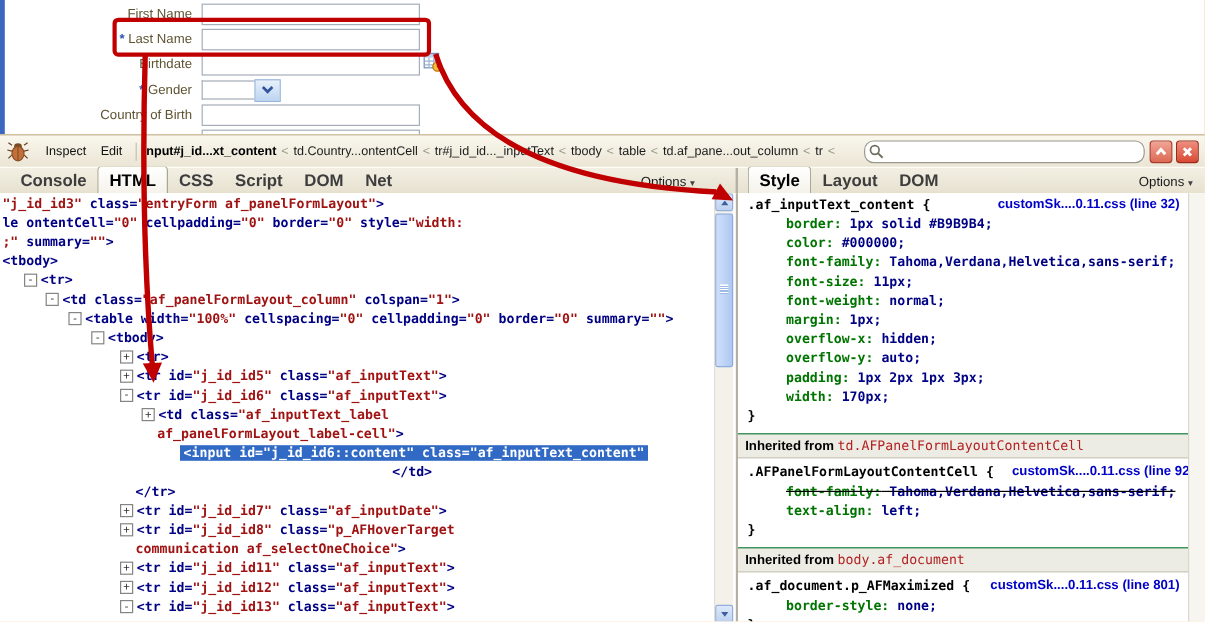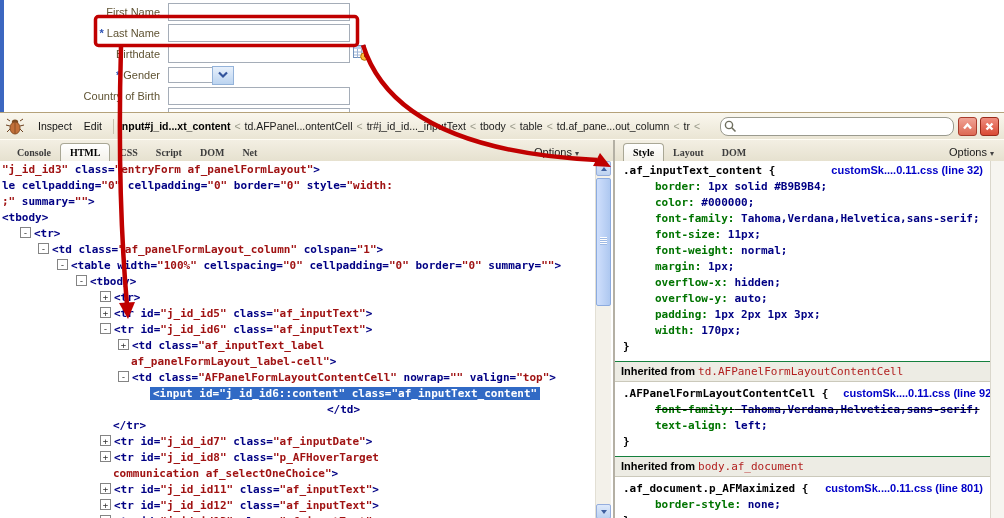--- a/index.html
+++ b/index.html
@@ -30,21 +30,21 @@
   .bc-item.bold{font-weight:bold;color:#000;}
   .bc-sep{color:#9a9a8a;margin:0 4px;}
   #search-wrap{position:absolute;right:50px;top:4px;width:232px;height:17px;background:#fff;
                border:1px solid #9a9a8e;border-radius:8px;display:flex;align-items:center;}
   #search-input{border:none;outline:none;background:transparent;flex:1;height:13px;font:11px "Liberation Sans",sans-serif;}
   .win-btn{position:absolute;top:4px;width:17px;height:17px;border-radius:3px;display:flex;align-items:center;justify-content:center;}
   #btn-min{right:27px;background:linear-gradient(#f0a496,#dd6a54);border:1px solid #a83c2c;}
   #btn-close{right:5px;background:linear-gradient(#ef8d7e,#d94a34);border:1px solid #992a1a;}
   #fb-tabbar{height:21px;background:linear-gradient(#f3efe3,#e6e1cf);display:flex;align-items:flex-end;
              border-top:1px solid #fffdf5;}
-  .fb-tab{font-weight:bold;font-size:10px;color:#3d3d3d;padding:3px 9px 3px 9px;font-family:Liberation Serif, serif;}
+  .fb-tab{font-weight:bold;font-size:14px;color:#3d3d3d;padding:3px 9px 3px 9px;}
   .fb-tab.active{background:linear-gradient(#ffffff,#f4f2ea);border:1px solid #a9a795;border-bottom:none;
                  border-radius:4px 4px 0 0;color:#000;margin-top:36px;}
   .opts{margin-left:auto;font-size:11px;color:#1a1a1a;padding:3px 6px;white-space:nowrap;}
   #tabbar-left{width:613px;display:flex;align-items:flex-end;padding-left:8px;box-sizing:border-box;}
   #tabbar-left .opts{margin-right:28px;}
   #tabbar-div{width:2px;height:21px;background:#b4b0a4;}
   #tabbar-right{flex:1;display:flex;align-items:flex-end;padding-left:8px;}
   #fb-panels{position:absolute;left:0;top:48px;width:1004px;height:358px;display:flex;}
   
   #html-panel{position:relative;width:613px;height:358px;background:#fff;overflow:hidden;box-sizing:border-box;}
@@ -150,21 +150,21 @@
         <ellipse cx="9" cy="5" rx="3.2" ry="2.6" fill="#7a4a22"></ellipse>
         <ellipse cx="9" cy="11" rx="5" ry="6" fill="#c2703a" stroke="#8a4f24"></ellipse>
         <line x1="9" y1="5.5" x2="9" y2="17" stroke="#8a4f24"></line>
       </svg>
       <span class="tb-btn">Inspect</span>
       <span class="tb-btn">Edit</span>
       <span class="tb-sep"></span>
       <span id="breadcrumbs">
           <span class="bc-item bold">input#j_id...xt_content</span>
           <span class="bc-sep">&lt;</span>
-          <span class="bc-item">td.AFPanel...ontentCell</span>
+          <span class="bc-item">td.Country...ontentCell</span>
           <span class="bc-sep">&lt;</span>
           <span class="bc-item">tr#j_id_id..._inputText</span>
           <span class="bc-sep">&lt;</span>
           <span class="bc-item">tbody</span>
           <span class="bc-sep">&lt;</span>
           <span class="bc-item">table</span>
           <span class="bc-sep">&lt;</span>
           <span class="bc-item">td.af_pane...out_column</span>
           <span class="bc-sep">&lt;</span>
           <span class="bc-item">tr</span>
@@ -209,33 +209,32 @@
             <span class="fb-tab">DOM</span>
           </span>
         <span class="opts" style="margin-right:4px;"><span>Options</span> <span style="font-size:8px;color:#444;">▾</span></span>
       </div>
     </div>
 
     <div id="fb-panels">
       <div id="html-panel">
         <div id="tree">
             <div class="tline" style="padding-left: 2px;"><span class="seg v">"j_id_id3"</span><span class="seg n"> class=</span><span class="seg v">"entryForm af_panelFormLayout"</span><span class="seg n">&gt;</span></div>
-            <div class="tline" style="padding-left: 2px;"><span class="seg n">le cellpadding=</span><span class="seg v">"0"</span><span class="seg n"> cellpadding=</span><span class="seg v">"0"</span><span class="seg n"> border=</span><span class="seg v">"0"</span><span class="seg n"> style=</span><span class="seg v">"width:</span></div>
+            <div class="tline" style="padding-left: 2px;"><span class="seg n">le ontentCell=</span><span class="seg v">"0"</span><span class="seg n"> cellpadding=</span><span class="seg v">"0"</span><span class="seg n"> border=</span><span class="seg v">"0"</span><span class="seg n"> style=</span><span class="seg v">"width:</span></div>
             <div class="tline" style="padding-left: 2px;"><span class="seg v">;"</span><span class="seg n"> summary=</span><span class="seg v">""</span><span class="seg n">&gt;</span></div>
             <div class="tline" style="padding-left: 2px;"><span class="seg n">&lt;tbody&gt;</span></div>
             <div class="tline" style="padding-left: 20px;"><span class="box">-</span><span class="seg n">&lt;tr&gt;</span></div>
             <div class="tline" style="padding-left: 38px;"><span class="box">-</span><span class="seg n">&lt;td class=</span><span class="seg v">"af_panelFormLayout_column"</span><span class="seg n"> colspan=</span><span class="seg v">"1"</span><span class="seg n">&gt;</span></div>
             <div class="tline" style="padding-left: 57px;"><span class="box">-</span><span class="seg n">&lt;table width=</span><span class="seg v">"100%"</span><span class="seg n"> cellspacing=</span><span class="seg v">"0"</span><span class="seg n"> cellpadding=</span><span class="seg v">"0"</span><span class="seg n"> border=</span><span class="seg v">"0"</span><span class="seg n"> summary=</span><span class="seg v">""</span><span class="seg n">&gt;</span></div>
             <div class="tline" style="padding-left: 76px;"><span class="box">-</span><span class="seg n">&lt;tbody&gt;</span></div>
             <div class="tline" style="padding-left: 100px;"><span class="box">+</span><span class="seg n">&lt;tr&gt;</span></div>
             <div class="tline" style="padding-left: 100px;"><span class="box">+</span><span class="seg n">&lt;tr id=</span><span class="seg v">"j_id_id5"</span><span class="seg n"> class=</span><span class="seg v">"af_inputText"</span><span class="seg n">&gt;</span></div>
             <div class="tline" style="padding-left: 100px;"><span class="box">-</span><span class="seg n">&lt;tr id=</span><span class="seg v">"j_id_id6"</span><span class="seg n"> class=</span><span class="seg v">"af_inputText"</span><span class="seg n">&gt;</span></div>
             <div class="tline" style="padding-left: 118px;"><span class="box">+</span><span class="seg n">&lt;td class=</span><span class="seg v">"af_inputText_label</span></div>
             <div class="tline" style="padding-left: 131px;"><span class="seg v">af_panelFormLayout_label-cell"</span><span class="seg n">&gt;</span></div>
-            <div class="tline" style="padding-left: 118px;"><span class="box">-</span><span class="seg n">&lt;td class=</span><span class="seg v">"AFPanelFormLayoutContentCell"</span><span class="seg n"> nowrap=</span><span class="seg v">""</span><span class="seg n"> valign=</span><span class="seg v">"top"</span><span class="seg n">&gt;</span></div>
             <div class="tline" style="padding-left: 150px;"><span class="hl"><span class="seg n">&lt;input id=</span><span class="seg v">"j_id_id6::content"</span><span class="seg n"> class=</span><span class="seg v">"af_inputText_content"</span></span></div>
             <div class="tline" style="padding-left: 91px; text-align: center;"><span class="seg n">&lt;/td&gt;</span></div>
             <div class="tline" style="padding-left: 113px;"><span class="seg n">&lt;/tr&gt;</span></div>
             <div class="tline" style="padding-left: 100px;"><span class="box">+</span><span class="seg n">&lt;tr id=</span><span class="seg v">"j_id_id7"</span><span class="seg n"> class=</span><span class="seg v">"af_inputDate"</span><span class="seg n">&gt;</span></div>
             <div class="tline" style="padding-left: 100px;"><span class="box">+</span><span class="seg n">&lt;tr id=</span><span class="seg v">"j_id_id8"</span><span class="seg n"> class=</span><span class="seg v">"p_AFHoverTarget</span></div>
             <div class="tline" style="padding-left: 113px;"><span class="seg v">communication af_selectOneChoice"</span><span class="seg n">&gt;</span></div>
             <div class="tline" style="padding-left: 100px;"><span class="box">+</span><span class="seg n">&lt;tr id=</span><span class="seg v">"j_id_id11"</span><span class="seg n"> class=</span><span class="seg v">"af_inputText"</span><span class="seg n">&gt;</span></div>
             <div class="tline" style="padding-left: 100px;"><span class="box">+</span><span class="seg n">&lt;tr id=</span><span class="seg v">"j_id_id12"</span><span class="seg n"> class=</span><span class="seg v">"af_inputText"</span><span class="seg n">&gt;</span></div>
             <div class="tline" style="padding-left: 100px;"><span class="box">-</span><span class="seg n">&lt;tr id=</span><span class="seg v">"j_id_id13"</span><span class="seg n"> class=</span><span class="seg v">"af_inputText"</span><span class="seg n">&gt;</span></div>
           </div>

